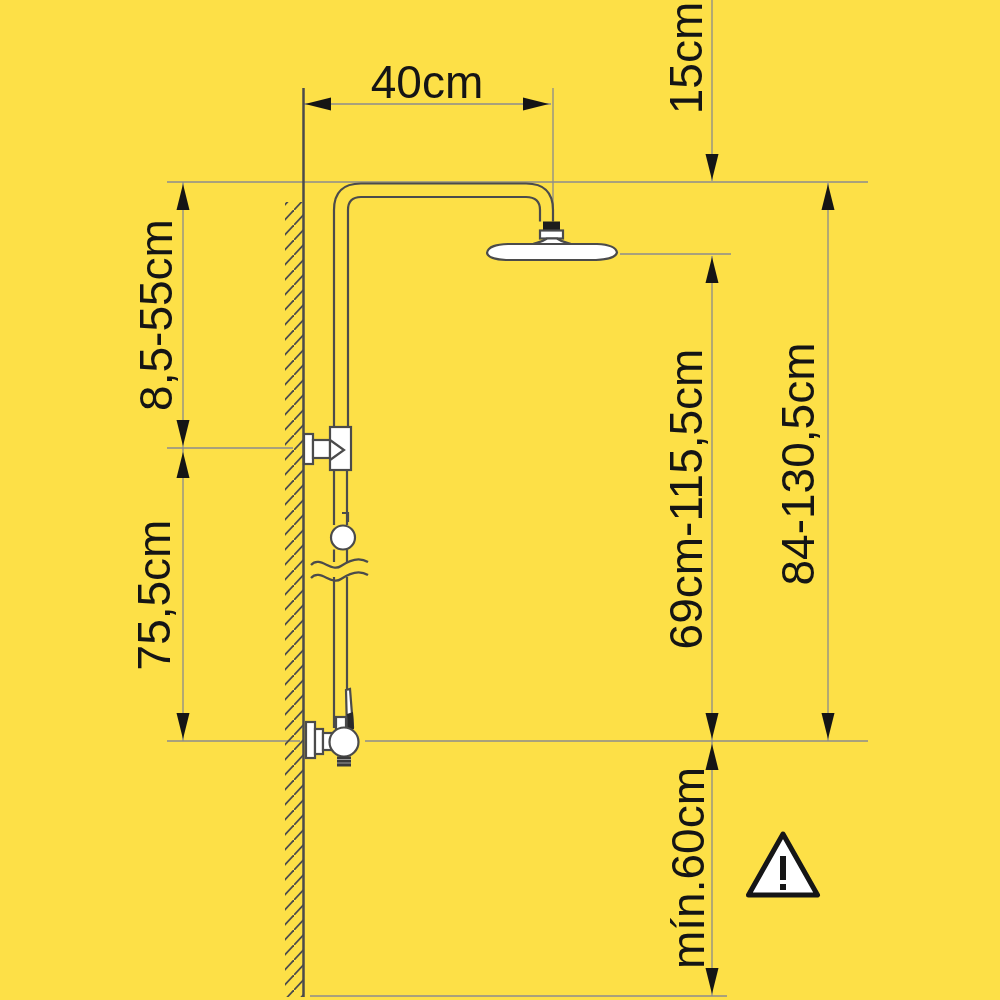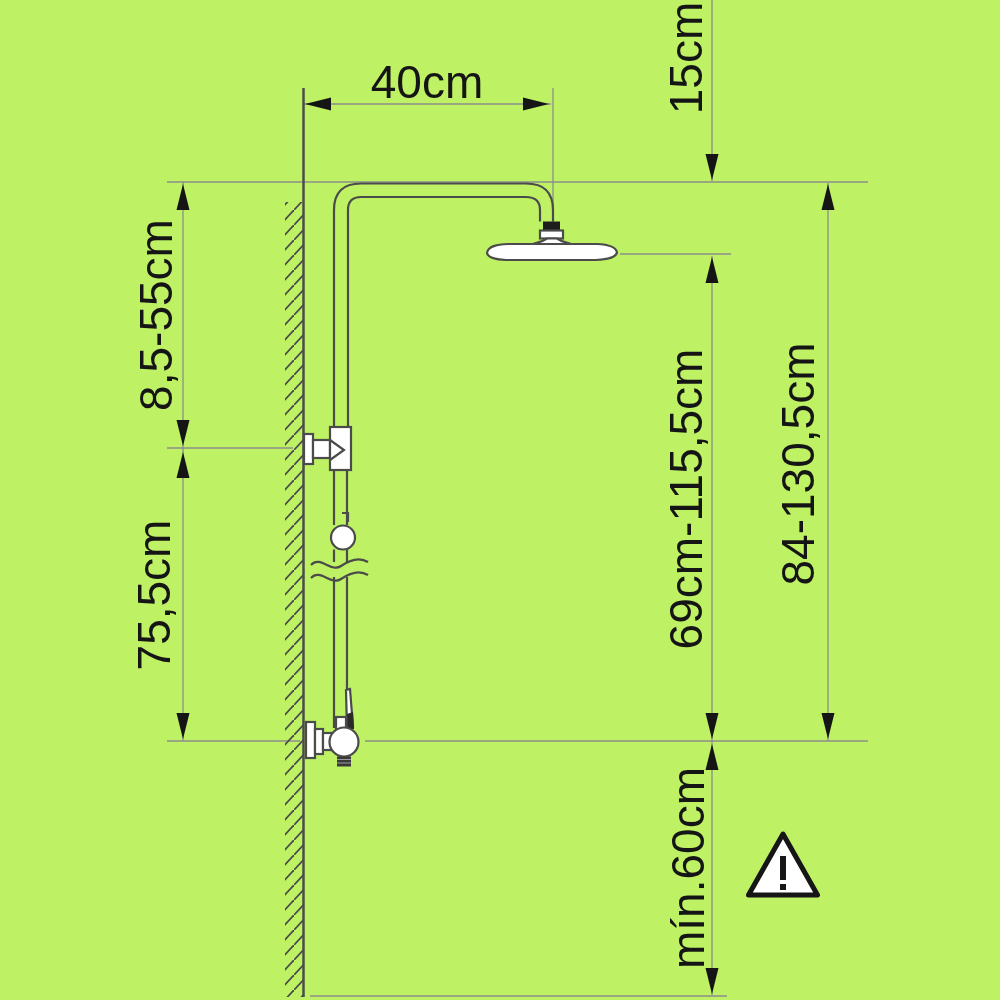--- a/index.html
+++ b/index.html
@@ -1,16 +1,16 @@
 <!DOCTYPE html>
 <html><head>
 <meta charset="utf-8">
 <style>
   html,body{margin:0;padding:0;background:#ffffff;}
-  #stage{position:relative;width:1000px;height:1000px;background:#bef264;overflow:hidden;}
+  #stage{position:relative;width:1000px;height:1000px;background:#fde047;overflow:hidden;}
   svg{position:absolute;left:0;top:0;}
   text{font-family:"Liberation Sans","DejaVu Sans",sans-serif;font-size:46px;fill:#151515;}
   .obj{stroke:#4b4b4b;stroke-width:2.2;fill:none;}
   .objf{stroke:#4b4b4b;stroke-width:2.2;fill:#ffffff;}
   .thin{stroke:#8c8c8c;stroke-width:1.3;fill:none;}
   .arrow{fill:#151515;stroke:none;}
 </style>
 </head>
 <body>
 

